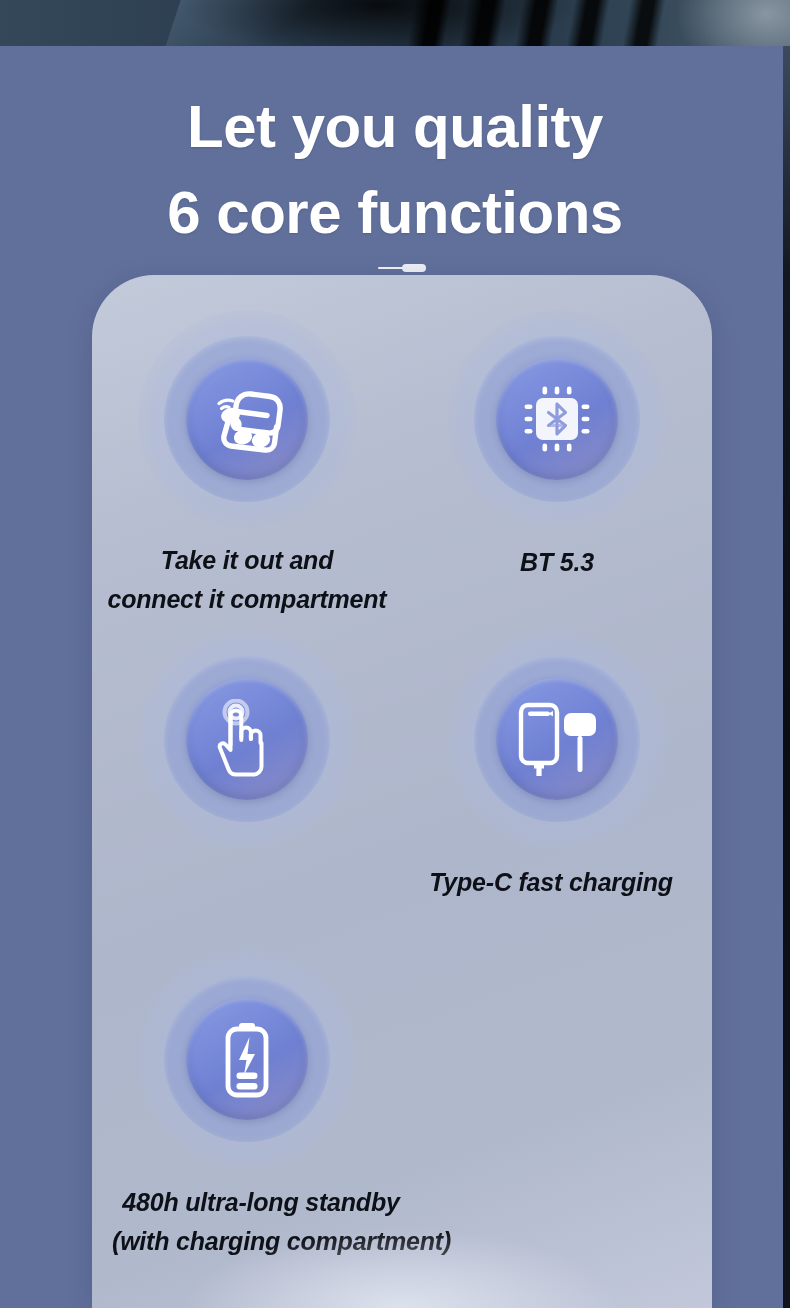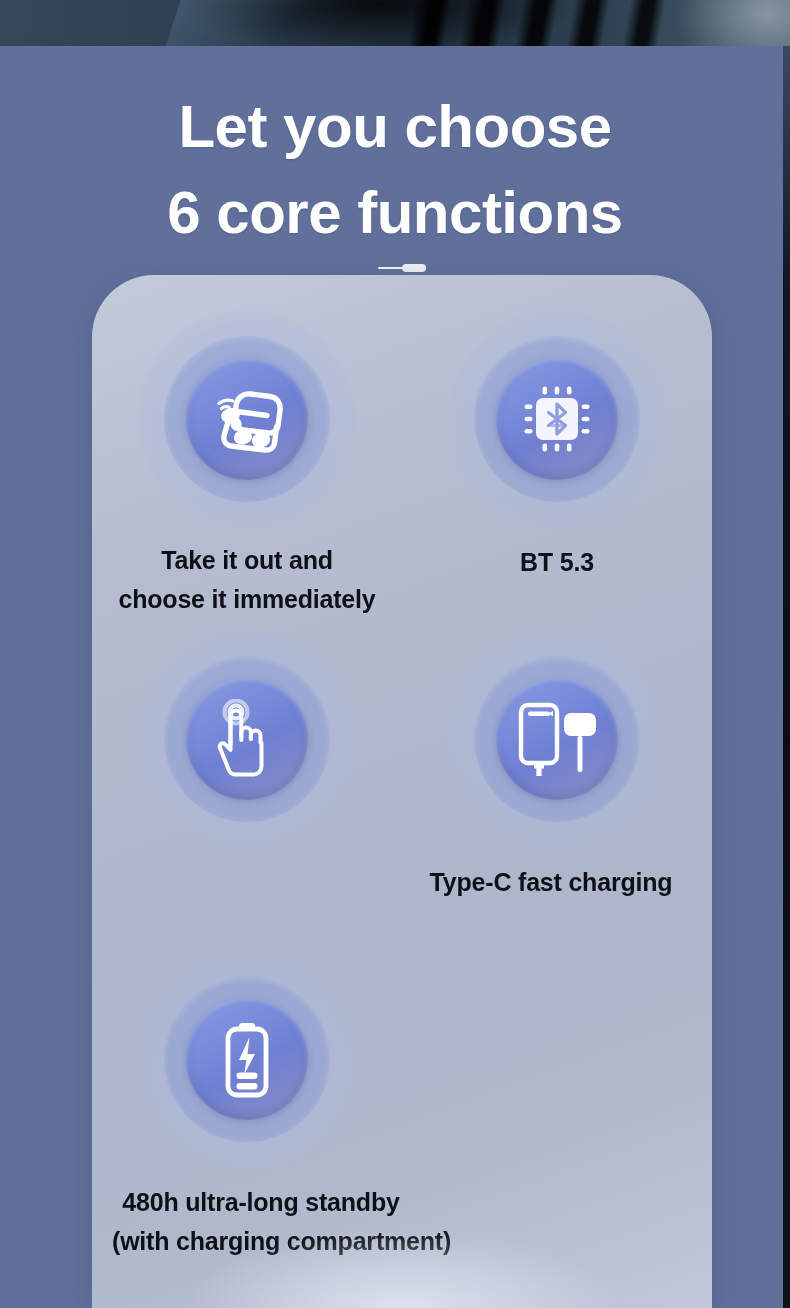--- a/index.html
+++ b/index.html
@@ -161,20 +161,21 @@
     left: 0;
     width: 100%;
     text-align: center;
     color: #0d1016;
     font-size: 25px;
     line-height: 39px;
     font-weight: 600;
     font-stretch: condensed;
     letter-spacing: -0.2px;
     white-space: nowrap;
+    font-style: italic;
   }
   .caption .cap-line { display: block; }
 
   .cell-0 .caption { top: 266px; }
   .cell-1 .caption { top: 266px; }
   .cell-4 .caption { left: -6px; }
   .cell-5 .caption { left: 14px; }
   .cell-5 .caption .cap-line:nth-child(2) { margin-left: 6px; }
 
   
@@ -188,21 +189,21 @@
 </head>
 <body>
 
 <div class="page">
 
   <div class="photo-strip">
     <div class="glint"></div>
   </div>
 
   <div class="headline">
-    <span class="hl-line">Let you choose</span>
+    <span class="hl-line">Let you quality</span>
     <span class="hl-line">6 core functions</span>
   </div>
 
   <div class="tiny-mark">
     <div class="bar"></div>
     <div class="pill"></div>
   </div>
 
   <div class="card">
     <div class="grid">
@@ -224,21 +225,21 @@
                   <ellipse cx="29" cy="43" rx="5.6" ry="7" fill="#ffffff" transform="rotate(-14 29 43)"></ellipse>
                   <ellipse cx="36" cy="56" rx="9.2" ry="7.4" fill="#ffffff" transform="rotate(-12 36 56)"></ellipse>
                   <ellipse cx="54" cy="59" rx="9.2" ry="7.4" fill="#ffffff" transform="rotate(-12 54 59)"></ellipse>
                 </svg>
               </span>
             </div>
           </div>
         </div>
         <div class="caption">
           <span class="cap-line">Take it out and</span>
-          <span class="cap-line">choose it immediately</span>
+          <span class="cap-line">connect it compartment</span>
         </div>
       </div>
 
 
       <div class="cell cell-2">
         <div class="ring-outer">
           <div class="ring-mid">
             <div class="ring-inner">
               <span>
                 <svg width="78" height="78" viewBox="0 0 78 78" fill="none">

